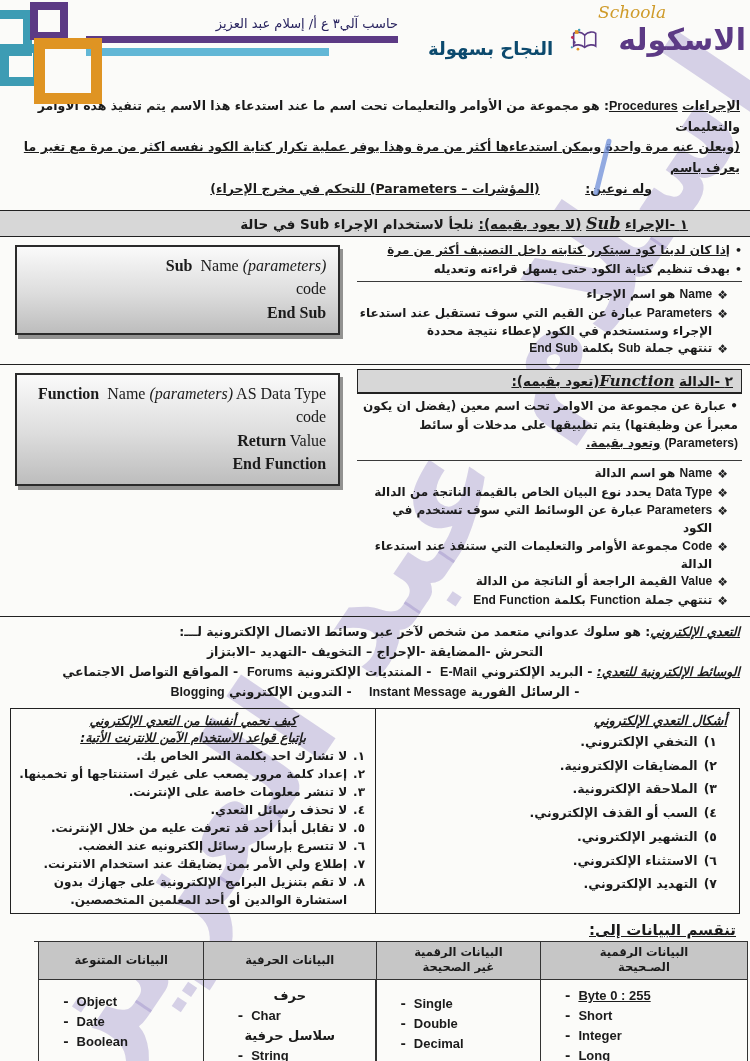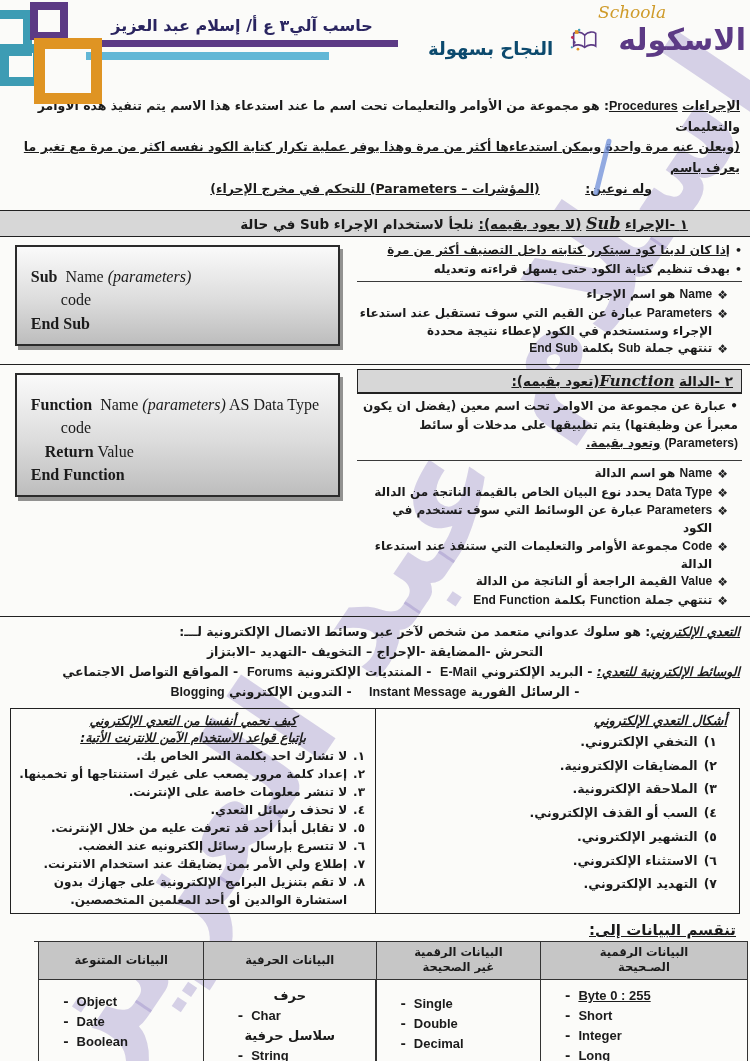--- a/index.html
+++ b/index.html
@@ -14,21 +14,21 @@
   .pen-mark{position:absolute;left:600px;top:138px;width:5px;height:58px;background:#6f8fd8;opacity:.75;
             transform:rotate(14deg);border-radius:3px;z-index:3}
   
   .header{position:relative;height:92px}
   .sq{position:absolute;z-index:2}
   .sq.s1{left:-14px;top:10px;width:46px;height:46px;border:9px solid #3d9cb4}
   .sq.s2{left:30px;top:2px;width:38px;height:38px;border:8px solid #5c3a85}
   .sq.s3{left:0px;top:44px;width:42px;height:42px;border:9px solid #3d9cb4}
   .sq.s4{left:34px;top:38px;width:68px;height:66px;border:11px solid #df9423}
   .title-block{position:absolute;left:86px;top:16px;width:312px;direction:rtl}
-  .course-title{font-size:16px;font-weight:bold;color:#2a2560;text-align:center;white-space:nowrap}
+  .course-title{font-size:13px;font-weight:normal;color:#2a2560;white-space:nowrap}
   .bar{height:7px;background:#5c3a85;margin-top:5px}
   .bar.cyan{height:8px;background:#62b7d6;width:78%;margin-right:auto;margin-left:0;margin-top:5px}
   .tagline{position:absolute;left:428px;top:38px;color:#0c4a6e;font-size:18px;font-weight:bold}
   .logo{position:absolute;right:4px;top:2px;width:176px;text-align:left}
   .logo-en{font-family:"DejaVu Serif",serif;font-style:italic;font-weight:normal;font-size:17px;color:#cf9b2a;
            margin:0 0 0 28px;direction:ltr;text-align:left}
   .logo-row{display:flex;align-items:center;gap:20px;direction:ltr}
   .logo-ar{font-size:30px;font-weight:bold;color:#5c3a85;line-height:1}
   
   .intro{margin:4px 10px 0;font-size:12.5px;font-weight:bold;line-height:1.65;text-align:right}
@@ -40,24 +40,24 @@
   .banner{background:#d7d7d7;border-top:1.5px solid #222;border-bottom:1.5px solid #222;
           padding:3px 62px 3px 8px;font-size:13.5px;font-weight:bold;margin-top:11px}
   .banner .kw{font-family:"DejaVu Serif",serif;font-style:italic;font-size:16px;font-weight:bold}
   .banner2{background:#d7d7d7;border:1.5px solid #222;border-bottom-width:2.5px;
            padding:2px 8px;font-size:13.5px;font-weight:bold}
   .banner2 .kw{font-family:"DejaVu Serif",serif;font-style:italic;font-size:15px;font-weight:bold}
   
   .row2{display:flex;gap:10px;padding:4px 8px 2px}
   .colR{width:385px;flex:none}
   .colL{flex:1;display:flex;justify-content:center;align-items:flex-start;padding-top:4px}
-  .codebox{direction:ltr;text-align:left;font-family:"Liberation Serif","DejaVu Serif",serif;
+  .codebox{direction:ltr;text-align:right;font-family:"Liberation Serif","DejaVu Serif",serif;
            font-size:16px;line-height:1.45;border:2px solid #2b2b2b;
            background:linear-gradient(180deg,#fafafa 0%,#dcdcdc 55%,#bdbdbd 100%);
-           box-shadow:3px 4px 0 rgba(60,60,60,.55);padding:18px 12px 9px 14px;width:96%}
+           box-shadow:3px 4px 0 rgba(60,60,60,.55);padding:7px 12px 9px 14px;width:96%}
   .codebox .ind{padding-left:30px}
   .blt{display:flex;gap:5px;align-items:flex-start;font-size:12px;font-weight:bold;line-height:1.5;padding-left:4px}
   .blt .bm{font-size:11px;margin-top:2px}
   .divider{border-bottom:1.3px solid #3a3a3a;margin:3px 0 4px}
   .pt{display:flex;gap:5px;align-items:flex-start;font-size:12px;font-weight:bold;line-height:1.48;
       padding-right:14px;padding-left:2px}
   .pt .pm{font-size:12px;margin-top:1px;color:#222}
   .para{font-size:12px;font-weight:bold;line-height:1.55;padding:3px 4px 4px 2px}
   .hr-full{border-top:1.6px solid #222;margin:3px 0 0}
   

